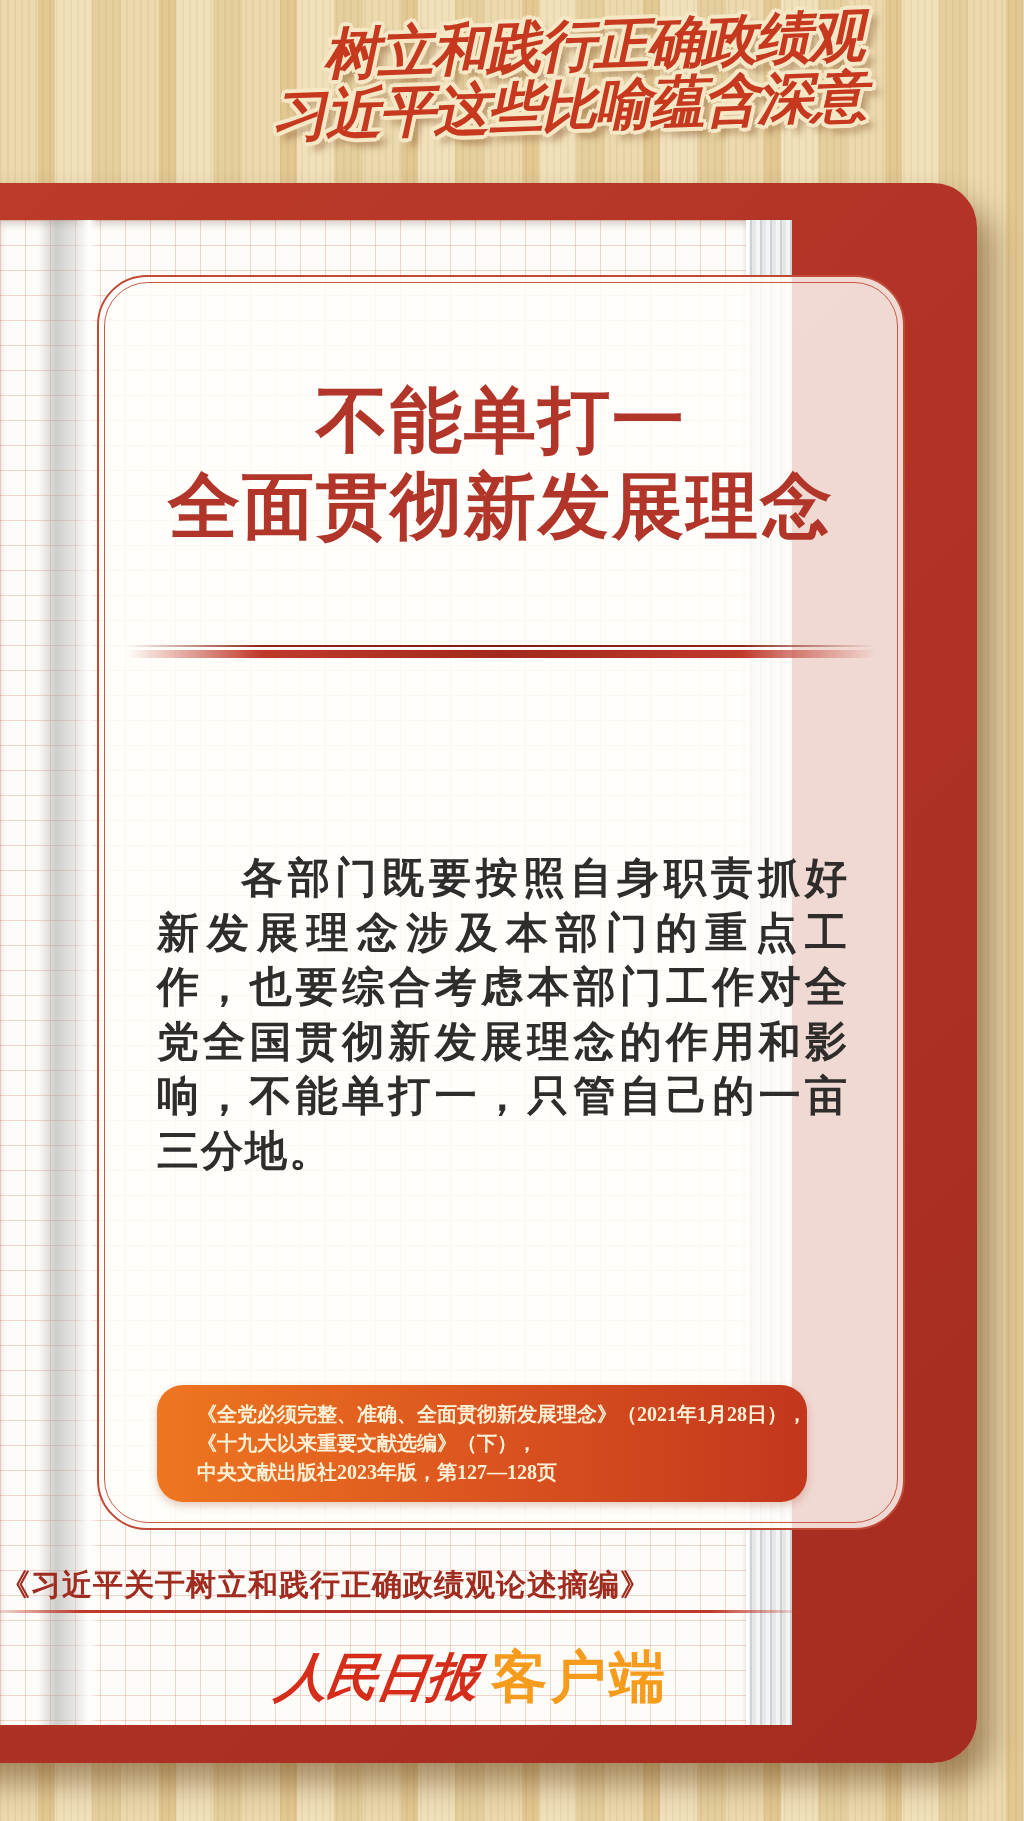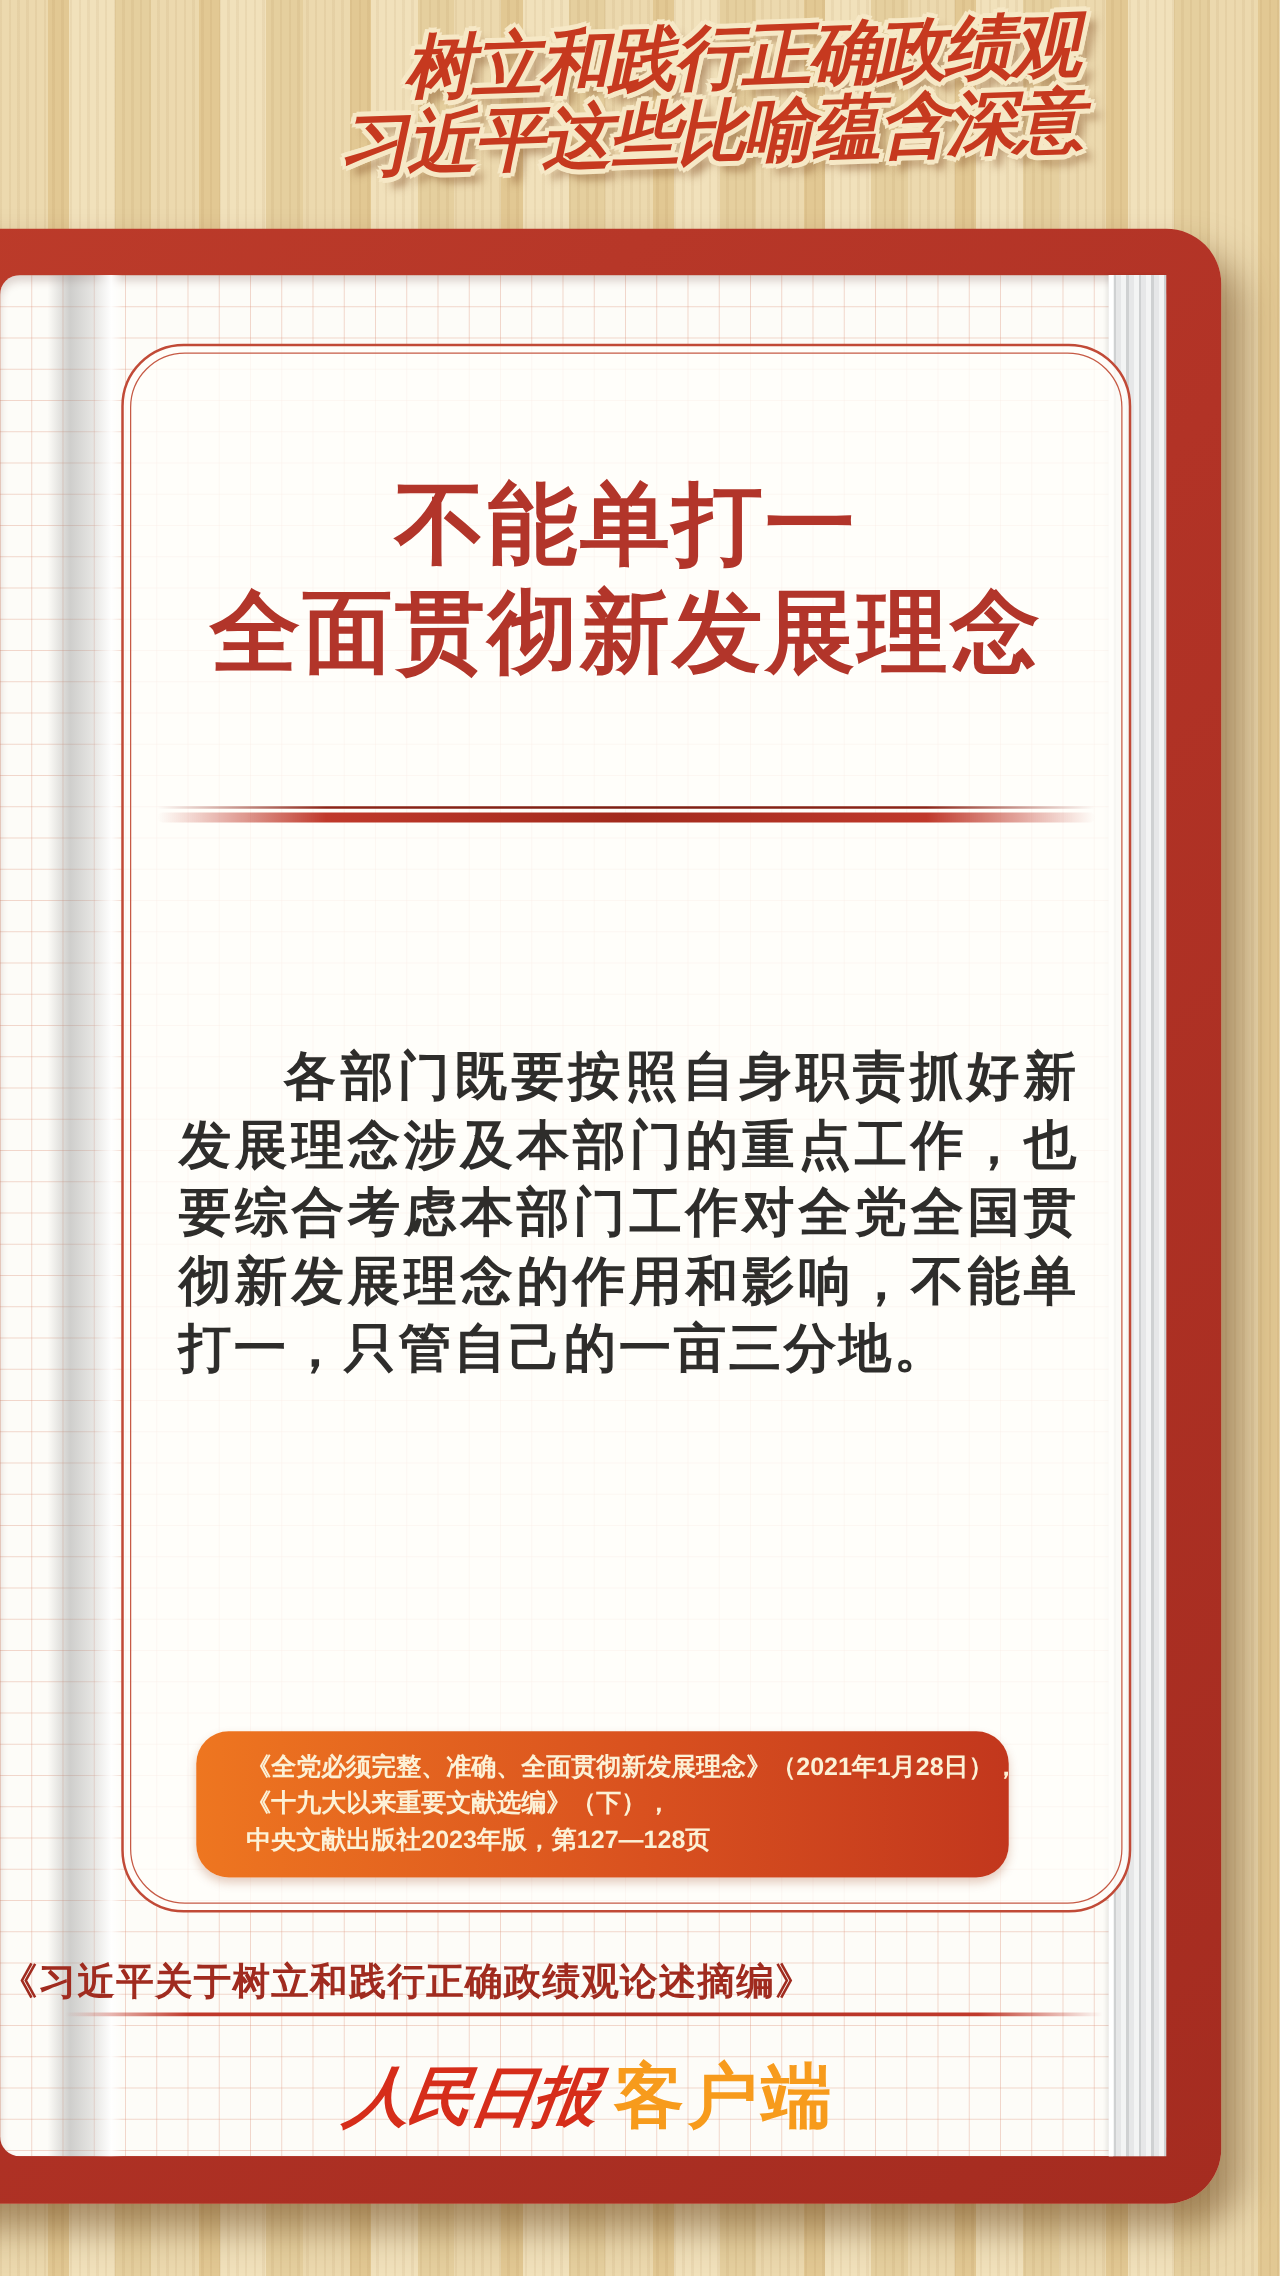--- a/index.html
+++ b/index.html
@@ -25,28 +25,27 @@
   .callig .l1{font-size:56px;}
   .callig .l2{font-size:56px;}
   
   .cover{
     position:absolute;left:-70px;top:183px;width:1047px;height:1580px;
     border-radius:44px;
     background:linear-gradient(135deg,#bc3b2a 0%,#b23326 45%,#a52c20 100%);
     box-shadow:16px 20px 30px rgba(95,58,18,.5);
   }
   .pages{
-    position:absolute;left:0;top:220px;width:933px;height:1505px;
+    position:absolute;left:0;top:220px;width:792px;height:1505px;
     background-color:#fdfcf8;
     background-image:
       linear-gradient(rgba(222,150,128,.38) 1px, transparent 1px),
       linear-gradient(90deg, rgba(222,150,128,.38) 1px, transparent 1px);
     background-size:25px 25px;
     box-shadow:inset 0 5px 7px rgba(80,30,20,.18);
-    border-radius:16px;
   }
   .edges{
     position:absolute;top:0;right:0;width:46px;height:100%;
     background:
       linear-gradient(90deg,#ffffff 0 3px, rgba(255,255,255,0) 3px),
       repeating-linear-gradient(90deg,#f3f4f4 0 4px,#cfd1d2 4px 6px,#e6e7e8 6px 10px);
     box-shadow:-2px 0 3px rgba(0,0,0,.08);
   }
   .curl{
     position:absolute;top:0;left:38px;width:60px;height:100%;
@@ -66,33 +65,33 @@
   .title{
     margin:100px 0 0 0;text-align:center;
     color:#b2352a;font-size:72px;font-weight:900;line-height:1.2;letter-spacing:2px;
   }
   .divider{position:absolute;left:50%;top:368px;transform:translateX(-50%);width:750px;}
   .dv-thin{height:2px;background:linear-gradient(90deg,rgba(140,37,24,0) 0%,#8c2518 18%,#7c1f13 50%,#8c2518 82%,rgba(140,37,24,0) 100%);}
   .dv-bar{height:8px;margin-top:3px;border-radius:4px;
     background:linear-gradient(90deg,rgba(192,57,43,0) 0%,#c0392b 18%,#a22a1c 50%,#c0392b 82%,rgba(192,57,43,0) 100%);
     filter:blur(.4px);}
   .body-text{
-    position:absolute;left:44px;right:40px;top:560px;margin:0;
-    font-family:Liberation Mono, monospace;
+    position:absolute;left:44px;right:40px;top:560px;margin:14px;
+    font-family:Liberation Sans, sans-serif;
     font-size:42px;line-height:1.3;letter-spacing:2px;color:#2e2d2b;
     text-indent:2em;text-align:justify;font-weight:600;
   }
   .badge{
     position:absolute;left:58px;top:1108px;width:650px;box-sizing:border-box;
     border-radius:26px;padding:15px 14px 15px 40px;
     background:linear-gradient(90deg,#ee7620 0%,#d9511f 55%,#c2371d 100%);
     box-shadow:0 4px 8px rgba(150,60,20,.25);
   }
   .badge div{
-    font-family:Liberation Sans, sans-serif;font-weight:bold;
+    font-family:Liberation Serif, serif;font-weight:bold;
     font-size:20px;line-height:29px;color:#fcf1d6;white-space:nowrap;
   }
   
   .source{
     position:absolute;left:0;width:945px;top:1345px;text-align:left;
     font-family:"Liberation Serif",serif;font-weight:bold;
     font-size:30px;color:#a02b1f;letter-spacing:1px;
   }
   .source-line{
     position:absolute;left:50%;top:1390px;transform:translateX(-50%);

